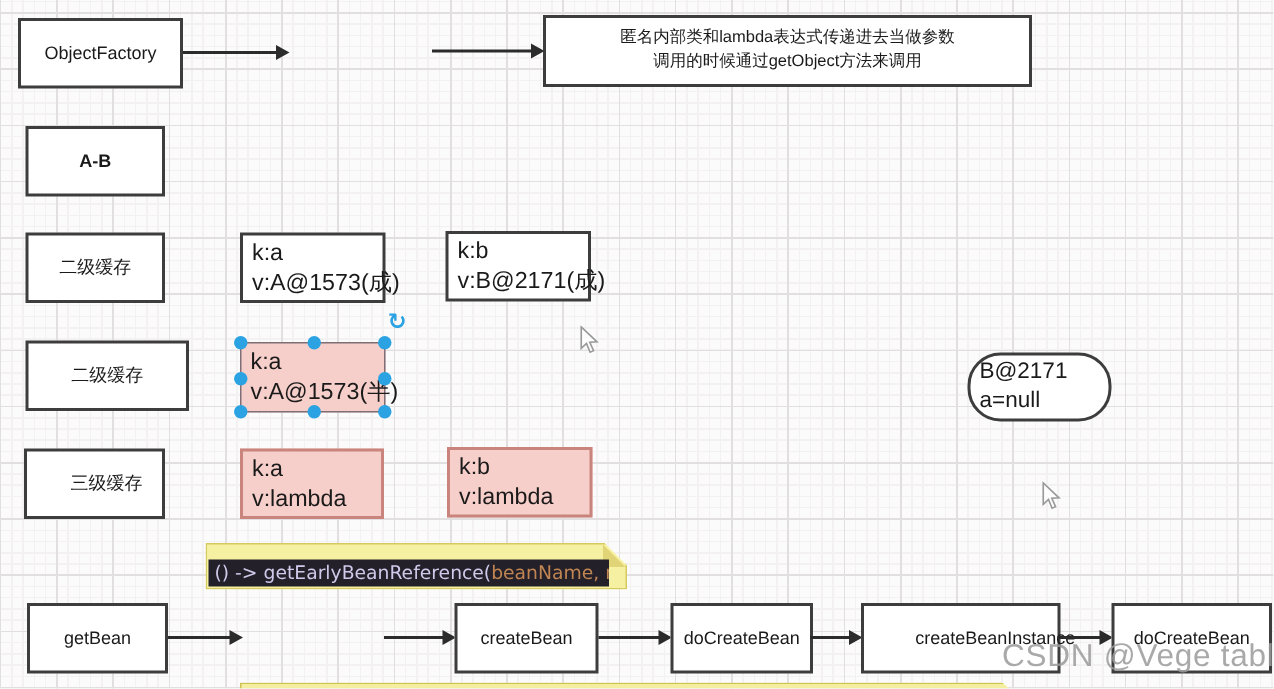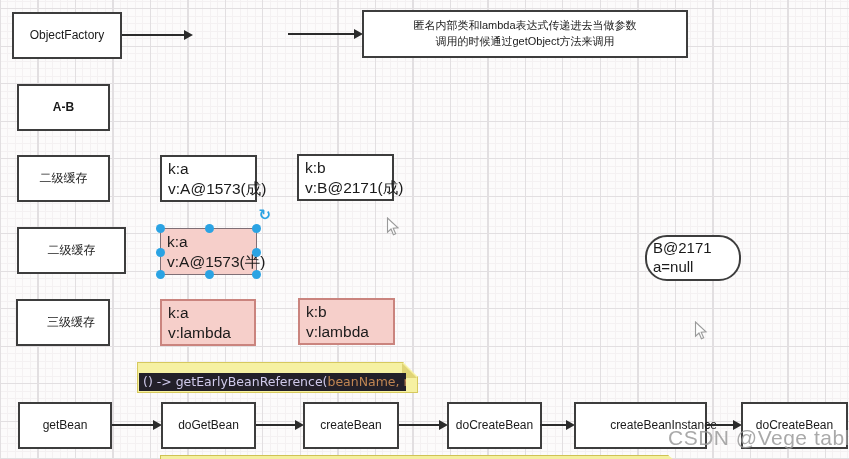--- a/index.html
+++ b/index.html
@@ -112,23 +112,20 @@
     <div class="note-fold"></div>
     <div class="code-bar">
       <span>() -&gt; getEarlyBeanReference(</span><span class="code-args">beanName, mbd, bean</span>
     </div>
   </div>
 
   <div class="node" style="left:18px;top:402px;width:94px;height:47px;">
     <span>getBean</span>
   </div>
   <div class="harrow" style="left:112px;top:424px;width:47px;"></div>
-  <div class="node" style="left:161px;top:402px;width:95px;height:47px;">
-    <span>doGetBean</span>
-  </div>
   <div class="harrow" style="left:256px;top:424px;width:45px;"></div>
   <div class="node" style="left:303px;top:402px;width:96px;height:47px;">
     <span>createBean</span>
   </div>
   <div class="harrow" style="left:399px;top:424px;width:46px;"></div>
   <div class="node" style="left:447px;top:402px;width:95px;height:47px;">
     <span>doCreateBean</span>
   </div>
   <div class="harrow" style="left:540px;top:424px;width:32px;"></div>
   <div class="node" style="left:574px;top:402px;width:133px;height:47px;padding-left:46px;">

